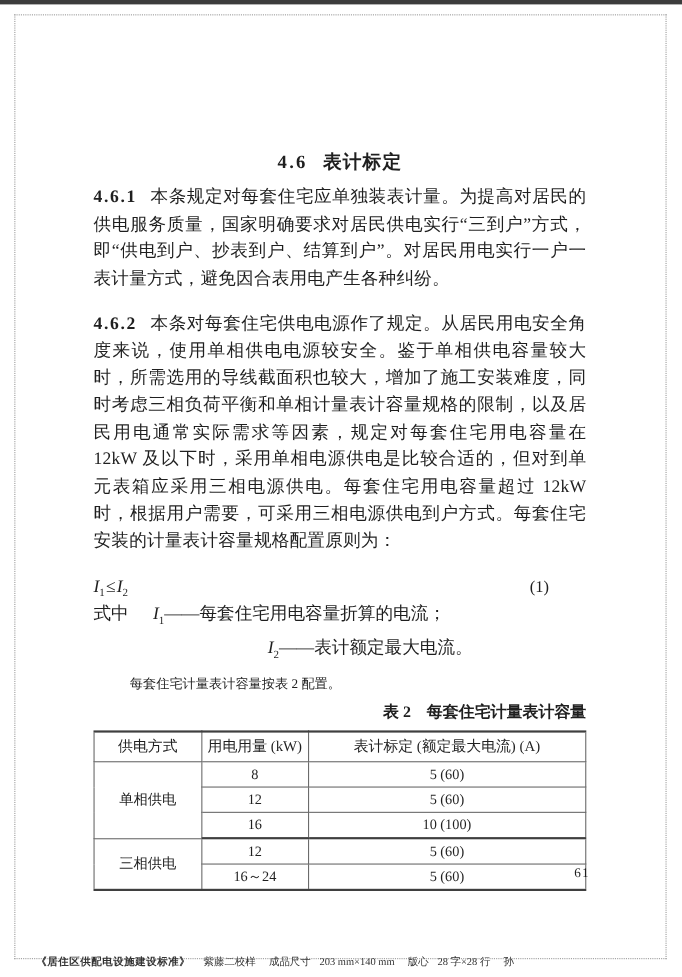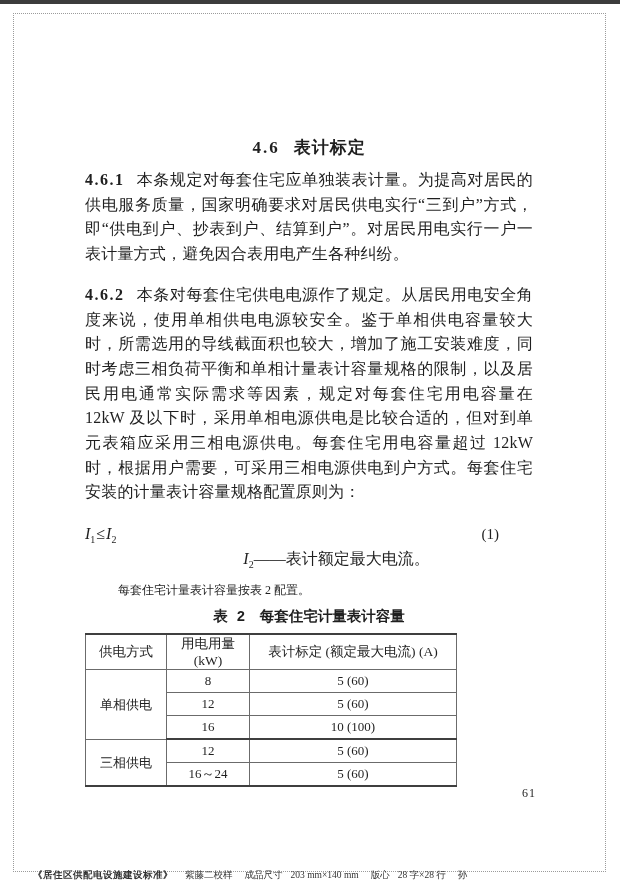--- a/index.html
+++ b/index.html
@@ -76,29 +76,28 @@
   }
   .where-label { margin-right: 22px; }
   .where-indent { padding-left: 55px; text-align: center; }
   .note-line {
     font-size: 12px;
     line-height: 24.5px;
     padding-left: 33px;
   }
   .tbl-caption {
     margin-top: 5px;
-    text-align: center;
+    text-align: right;
     font-weight: bold;
     font-size: 14.5px;
     line-height: 20px;
-    font-family: Liberation Mono, monospace;
   }
   table.cap-table {
     margin-top: 6px;
-    width: 372px;
+    width: 448px;
     border-collapse: collapse;
     border-top: 2px solid #3f3f3f;
     border-bottom: 2px solid #3f3f3f;
     border-left: 1px solid #5c5c5c;
     border-right: 1px solid #5c5c5c;
     font-size: 13px;
   }
   table.cap-table th, table.cap-table td {
     border: 1px solid #6b6b6b;
     text-align: center;
@@ -152,20 +151,23 @@
 
   <p class="para" style="margin-top:0">
     <span class="clause-no">4.6.2</span><span>本条对每套住宅供电电源作了规定。从居民用电安全角度来说，使用单相供电电源较安全。鉴于单相供电容量较大时，所需选用的导线截面积也较大，增加了施工安装难度，同时考虑三相负荷平衡和单相计量表计容量规格的限制，以及居民用电通常实际需求等因素，规定对每套住宅用电容量在 12kW 及以下时，采用单相电源供电是比较合适的，但对到单元表箱应采用三相电源供电。每套住宅用电容量超过 12kW 时，根据用户需要，可采用三相电源供电到户方式。每套住宅安装的计量表计容量规格配置原则为：</span>
   </p>
 
   <div class="formula-row">
     <span class="math-var">I</span><sub>1</sub><span class="op">≤</span><span class="math-var">I</span><sub>2</sub>
     <span class="eq-no">(1)</span>
   </div>
 
+  <div class="where-line">
+    <span class="where-label">式中</span><span class="math-var">I</span><sub>1</sub><span>——每套住宅用电容量折算的电流；</span>
+  </div>
 
   <div class="where-line where-indent">
     <span class="math-var">I</span><sub>2</sub><span>——表计额定最大电流。</span>
   </div>
 
   <div class="note-line">每套住宅计量表计容量按表 2 配置。</div>
 
   <div class="tbl-caption">表 2　每套住宅计量表计容量</div>
 
   <table class="cap-table">

